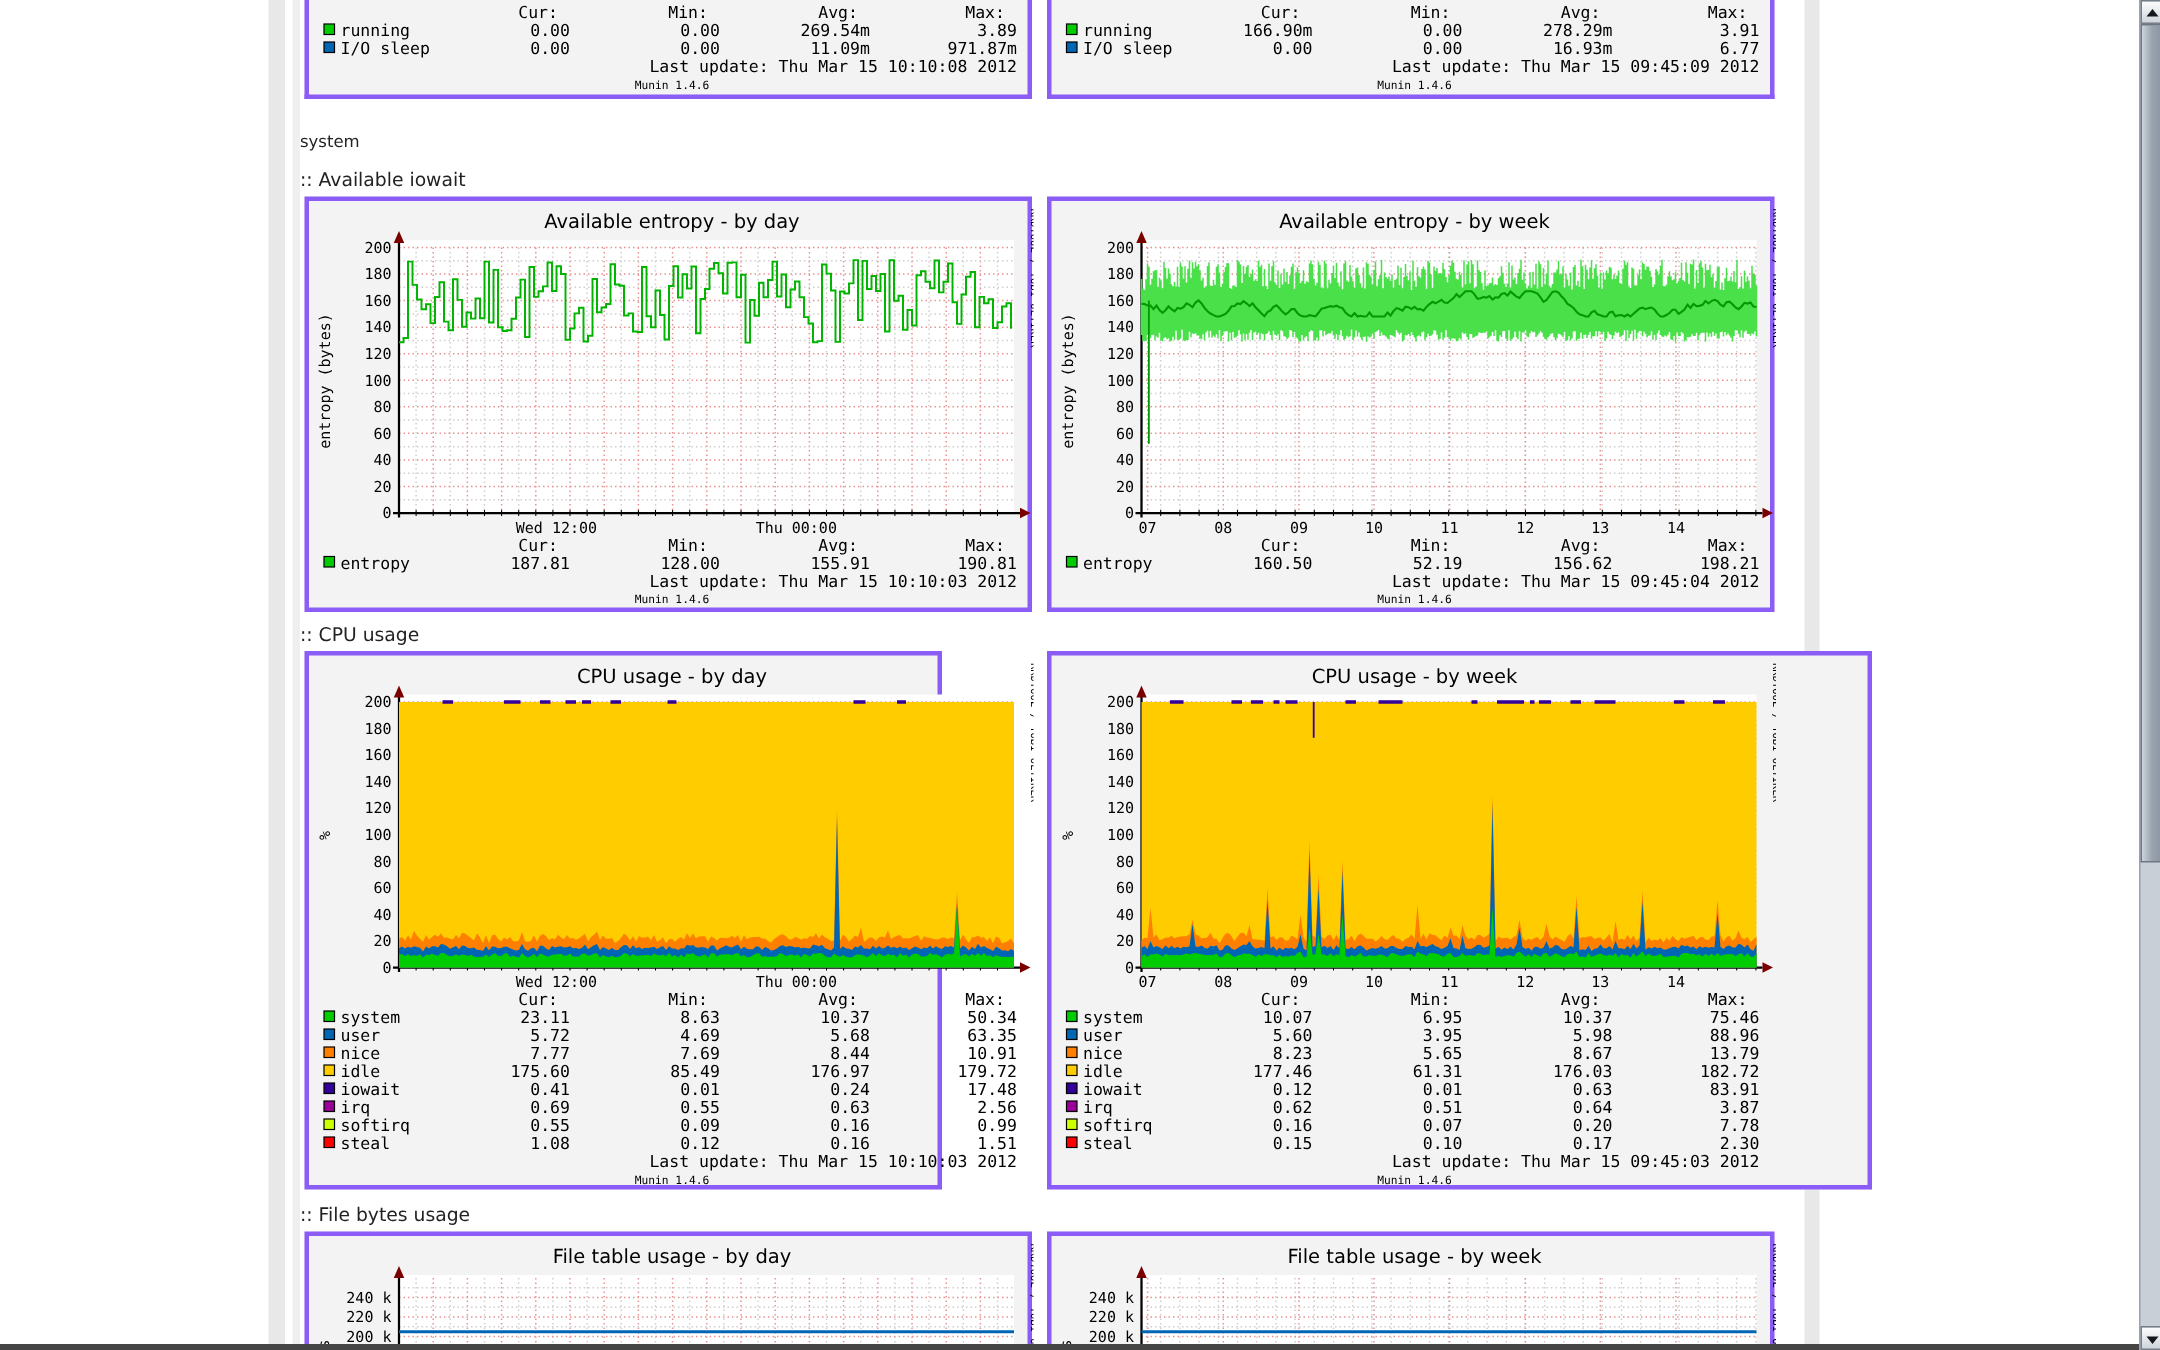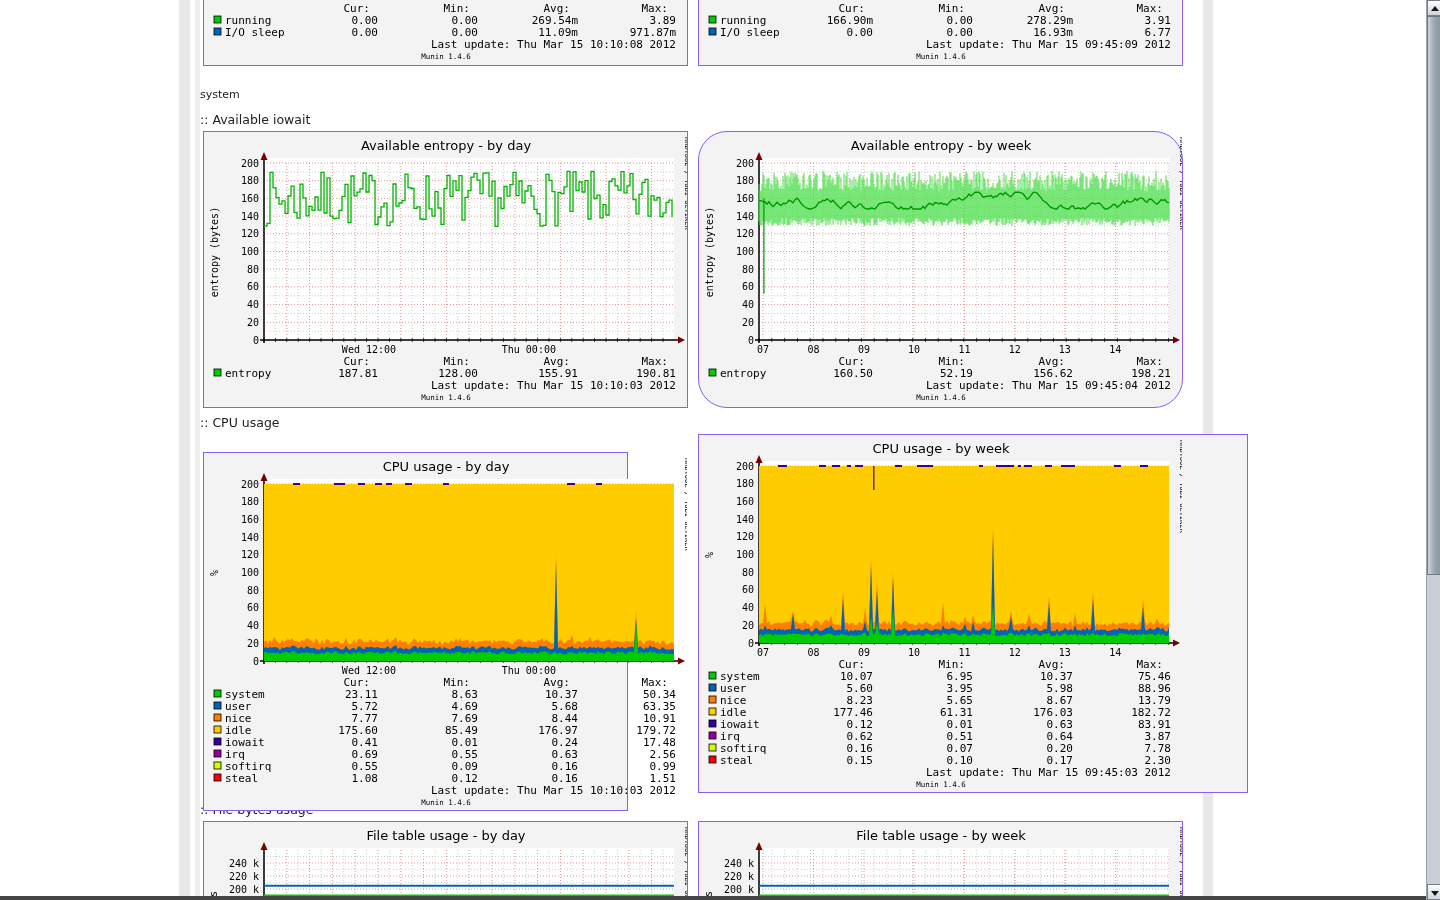--- a/index.html
+++ b/index.html
@@ -2,21 +2,21 @@
 <html><head>
 <meta charset="utf-8">
 <style>
   html,body{margin:0;padding:0;background:#fff;}
   #page{position:relative;width:1440px;height:900px;overflow:hidden;background:#fff;
         font-family:"DejaVu Sans",sans-serif;}
   .band{position:absolute;top:0;height:900px;}
   .heading{position:absolute;color:#222;white-space:nowrap;}
   .h-small{font-size:11px;}
   .h-sec{font-size:12.5px;}
-  .graph-box{position:absolute;background:#f3f3f3;border:1px solid #8b5cf6;box-sizing:border-box;}
+  .graph-box{position:absolute;background:#f3f3f3;border:3px solid #8b5cf6;box-sizing:border-box;}
   .graph-box.cut-top{border-top:none;}
   .graph-box svg{position:absolute;left:0;top:0;}
   text{font-family:"DejaVu Sans Mono",monospace;fill:#000;}
   .ttl{font-family:"DejaVu Sans",sans-serif;font-size:13px;}
   
   #sb{position:absolute;top:0;width:14px;height:900px;background:#c9cfd6;border-left:1px solid #9aa2ab;box-sizing:border-box;}
   .sb-btn{position:absolute;left:0;width:14px;height:16px;background:linear-gradient(180deg,#fdfdfd,#cfd5db);
           border:1px solid #777e87;box-sizing:border-box;}
   .sb-thumb{position:absolute;left:0;width:14px;background:linear-gradient(90deg,#cdd4db,#99a4b0 55%,#8d98a4);
           border:1px solid #6e7884;box-sizing:border-box;}
@@ -215,21 +215,21 @@
           <text x="21" y="245" font-size="11" text-anchor="start" fill="#000">entropy</text>
           <text x="174" y="245" font-size="11" text-anchor="end" fill="#000">187.81</text>
           <text x="274" y="245" font-size="11" text-anchor="end" fill="#000">128.00</text>
           <text x="374" y="245" font-size="11" text-anchor="end" fill="#000">155.91</text>
           <text x="472" y="245" font-size="11" text-anchor="end" fill="#000">190.81</text>
           <text x="472" y="257" font-size="11" text-anchor="end" fill="#000">Last update: Thu Mar 15 10:10:03 2012</text>
           <text x="242" y="268" font-size="7.5" text-anchor="middle" fill="#bdbdbd">Munin 1.4.6</text>
         </g>
       </svg>
     </div>
-  <div class="graph-box" id="g-entropy-week" style="left:698px;top:131px;width:485px;height:277px;border-radius:29px;">
+  <div class="graph-box" id="g-entropy-week" style="left:698px;top:131px;width:485px;height:277px;">
       <svg width="483" height="277" viewBox="0 0 483 277">
         <text x="242" y="18" font-size="13" text-anchor="middle" fill="#000" class="ttl">Available entropy - by week</text>
         <text x="481" y="5" font-size="7" text-anchor="start" fill="#c4c4c4" transform="rotate(90 481 5)">RRDTOOL / TOBI OETIKER</text>
         <g>
           <rect x="60" y="26" width="410" height="182" fill="#fff"></rect>
           <line x1="60" y1="31" x2="60" y2="208" stroke="#cfcfcf" stroke-width="1" stroke-dasharray="1,2"></line>
           <line x1="72.8" y1="31" x2="72.8" y2="208" stroke="#cfcfcf" stroke-width="1" stroke-dasharray="1,2"></line>
           <line x1="85.6" y1="31" x2="85.6" y2="208" stroke="#cfcfcf" stroke-width="1" stroke-dasharray="1,2"></line>
           <line x1="98.39999999999999" y1="31" x2="98.39999999999999" y2="208" stroke="#cfcfcf" stroke-width="1" stroke-dasharray="1,2"></line>
           <line x1="111.19999999999999" y1="31" x2="111.19999999999999" y2="208" stroke="#cfcfcf" stroke-width="1" stroke-dasharray="1,2"></line>
@@ -360,21 +360,21 @@
           <text x="21" y="245" font-size="11" text-anchor="start" fill="#000">entropy</text>
           <text x="174" y="245" font-size="11" text-anchor="end" fill="#000">160.50</text>
           <text x="274" y="245" font-size="11" text-anchor="end" fill="#000">52.19</text>
           <text x="374" y="245" font-size="11" text-anchor="end" fill="#000">156.62</text>
           <text x="472" y="245" font-size="11" text-anchor="end" fill="#000">198.21</text>
           <text x="472" y="257" font-size="11" text-anchor="end" fill="#000">Last update: Thu Mar 15 09:45:04 2012</text>
           <text x="242" y="268" font-size="7.5" text-anchor="middle" fill="#bdbdbd">Munin 1.4.6</text>
         </g>
       </svg>
     </div>
-  <div class="graph-box" id="g-cpu-day" style="left:203px;top:452px;width:425px;height:359px;">
+  <div class="graph-box" id="g-cpu-day" style="left:203px;top:434px;width:425px;height:359px;">
       <svg width="483" height="359" viewBox="0 0 483 359">
         <text x="242" y="18" font-size="13" text-anchor="middle" fill="#000" class="ttl">CPU usage - by day</text>
         <text x="481" y="5" font-size="7" text-anchor="start" fill="#c4c4c4" transform="rotate(90 481 5)">RRDTOOL / TOBI OETIKER</text>
         <g>
           <rect x="60" y="26" width="410" height="182" fill="#fff"></rect>
           <line x1="60" y1="31" x2="60" y2="208" stroke="#e89393" stroke-width="1" stroke-dasharray="1,2"></line>
           <line x1="71.4" y1="31" x2="71.4" y2="208" stroke="#cfcfcf" stroke-width="1" stroke-dasharray="1,2"></line>
           <line x1="82.80000000000001" y1="31" x2="82.80000000000001" y2="208" stroke="#e89393" stroke-width="1" stroke-dasharray="1,2"></line>
           <line x1="94.20000000000002" y1="31" x2="94.20000000000002" y2="208" stroke="#cfcfcf" stroke-width="1" stroke-dasharray="1,2"></line>
           <line x1="105.60000000000002" y1="31" x2="105.60000000000002" y2="208" stroke="#e89393" stroke-width="1" stroke-dasharray="1,2"></line>

